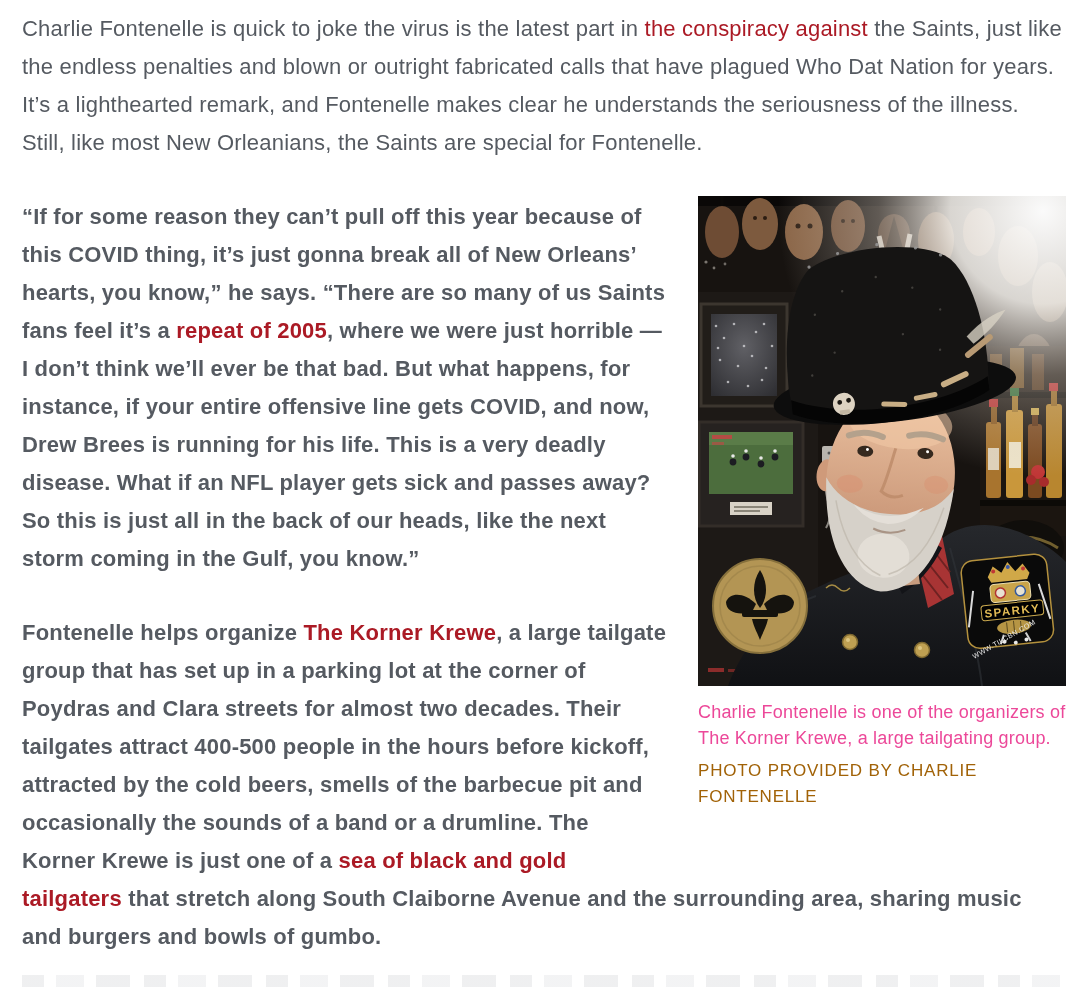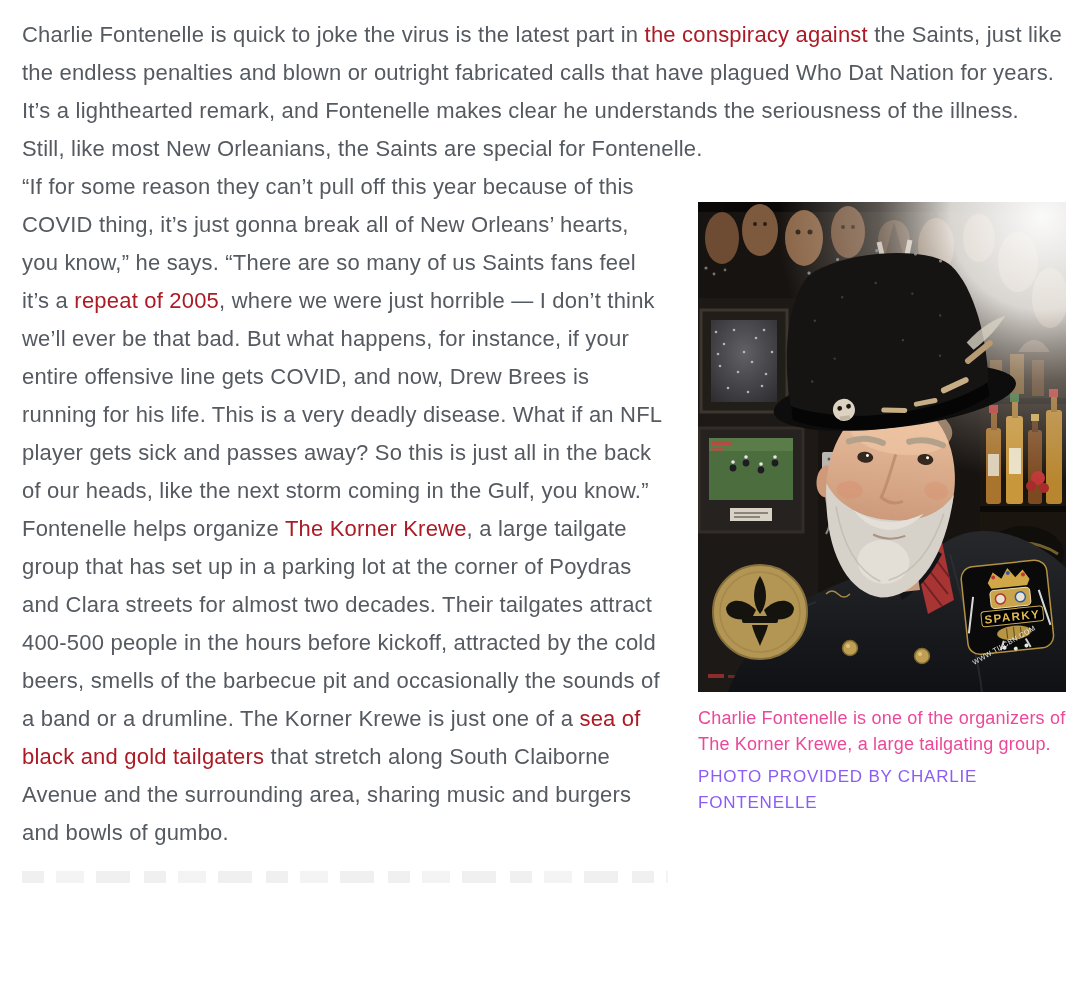--- a/index.html
+++ b/index.html
@@ -1,25 +1,25 @@
 <!DOCTYPE html>
 <html><head>
 <meta charset="utf-8">
 <style>
   html,body{margin:0;padding:0;background:#ffffff;}
   body{width:1086px;height:1000px;overflow:hidden;font-family:"Liberation Sans",sans-serif;}
-  .page{padding:16px 20px 0 22px;}
+  .page{padding:10px 20px 0 22px;}
   p.body-p{font-size:22px;line-height:38px;color:#555a61;letter-spacing:0.2px;margin:0;}
-  p.body-p.gap{}
+  p.body-p.gap{margin-top:36px;font-weight:bold;}
   a.red-link{color:#ab1a25;text-decoration:none;cursor:pointer;}
   figure.article-figure{float:right;width:368px;margin:34px 0 60px 30px;padding:0;}
   .photo{width:368px;height:490px;overflow:hidden;background:#171310;}
   .photo svg{display:block;}
   figcaption.cap{margin-top:13px;font-size:18px;line-height:26px;color:#ec4899;letter-spacing:0.2px;}
-  .credit{margin-top:7px;font-size:17px;line-height:26px;color:#8b5cf6;letter-spacing:0.8px;}
+  .credit{margin-top:7px;font-size:17px;line-height:26px;color:#a16207;letter-spacing:0.8px;}
   .clipped-line{margin-top:19px;height:12px;overflow:hidden;opacity:.55;
     background:repeating-linear-gradient(90deg,#e2e3e5 0 22px,#ffffff 22px 34px,#e9eaec 34px 62px,#ffffff 62px 74px,#e2e3e5 74px 108px,#ffffff 108px 122px);}
   svg text{font-family:"Liberation Sans",sans-serif;}
 </style>
 </head>
 <body>
 
 <div class="page">
 
   <p class="body-p"><span>Charlie Fontenelle is quick to joke the virus is the latest part in </span><a class="red-link">the conspiracy against</a><span> the Saints, just like the endless penalties and blown or outright fabricated calls that have plagued Who Dat Nation for years. It’s a lighthearted remark, and Fontenelle makes clear he understands the seriousness of the illness. Still, like most New Orleanians, the Saints are special for Fontenelle.</span></p>

